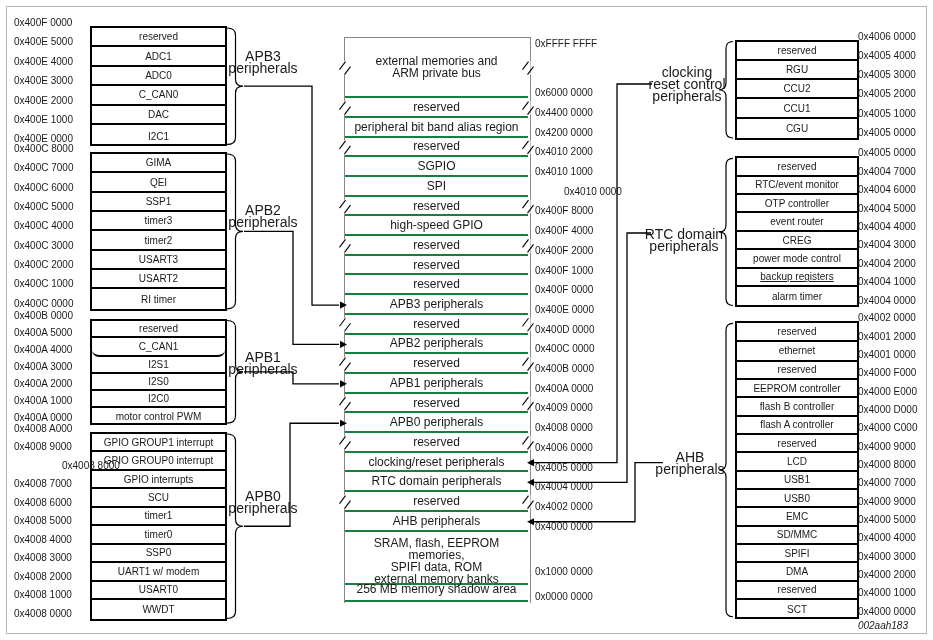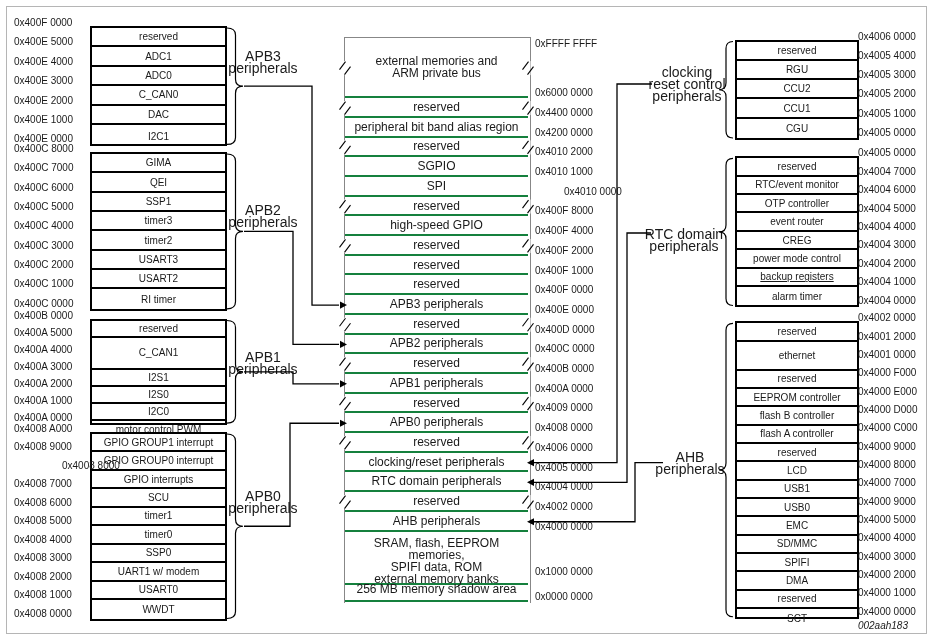--- a/index.html
+++ b/index.html
@@ -57,21 +57,21 @@
       <div class="addr" style="left: 14px; top: 201.05px;">0x400C 5000</div>
       <div class="addr" style="left: 14px; top: 220.4px;">0x400C 4000</div>
       <div class="addr" style="left: 14px; top: 239.75px;">0x400C 3000</div>
       <div class="addr" style="left: 14px; top: 259.1px;">0x400C 2000</div>
       <div class="addr" style="left: 14px; top: 278.45px;">0x400C 1000</div>
       <div class="addr" style="left: 14px; top: 297.8px;">0x400C 0000</div>
       <div class="grouplabel" style="left: 213px; top: 204px; width: 100px;">APB2
 peripherals</div>
       <div class="boxgroup" style="left: 90px; top: 318.5px; width: 133px; height: 102.6px;">
         <div class="membox" style="height: 17.1px;">reserved</div>
-        <div class="membox" style="height: 32px;">C_CAN1</div>
+        <div class="membox" style="height: 19px; border-radius: 7px;">C_CAN1</div>
         <div class="membox" style="height: 17.1px;">I2S1</div>
         <div class="membox" style="height: 17.1px;">I2S0</div>
         <div class="membox" style="height: 17.1px;">I2C0</div>
         <div class="membox" style="height: 17.1px;">motor control PWM</div>
       </div>
       <div class="addr" style="left: 14px; top: 309.5px;">0x400B 0000</div>
       <div class="addr" style="left: 14px; top: 326.6px;">0x400A 5000</div>
       <div class="addr" style="left: 14px; top: 343.7px;">0x400A 4000</div>
       <div class="addr" style="left: 14px; top: 360.8px;">0x400A 3000</div>
       <div class="addr" style="left: 14px; top: 377.9px;">0x400A 2000</div>
@@ -195,21 +195,21 @@
       <div class="addr" style="left: 858px; top: 202.5px;">0x4004 5000</div>
       <div class="addr" style="left: 858px; top: 220.9px;">0x4004 4000</div>
       <div class="addr" style="left: 858px; top: 239.3px;">0x4004 3000</div>
       <div class="addr" style="left: 858px; top: 257.7px;">0x4004 2000</div>
       <div class="addr" style="left: 858px; top: 276.1px;">0x4004 1000</div>
       <div class="addr" style="left: 858px; top: 294.5px;">0x4004 0000</div>
       <div class="grouplabel" style="left: 634px; top: 228px; width: 100px;">RTC domain
 peripherals</div>
       <div class="boxgroup" style="left: 735px; top: 321.3px; width: 120px; height: 293.44px;">
         <div class="membox" style="height: 18.34px;">reserved</div>
-        <div class="membox" style="height: 29px;">ethernet</div>
+        <div class="membox" style="height: 20px;">ethernet</div>
         <div class="membox" style="height: 18.34px;">reserved</div>
         <div class="membox" style="height: 18.34px;">EEPROM controller</div>
         <div class="membox" style="height: 18.34px;">flash B controller</div>
         <div class="membox" style="height: 18.34px;">flash A controller</div>
         <div class="membox" style="height: 18.34px;">reserved</div>
         <div class="membox" style="height: 18.34px;">LCD</div>
         <div class="membox" style="height: 18.34px;">USB1</div>
         <div class="membox" style="height: 18.34px;">USB0</div>
         <div class="membox" style="height: 18.34px;">EMC</div>
         <div class="membox" style="height: 18.34px;">SD/MMC</div>

